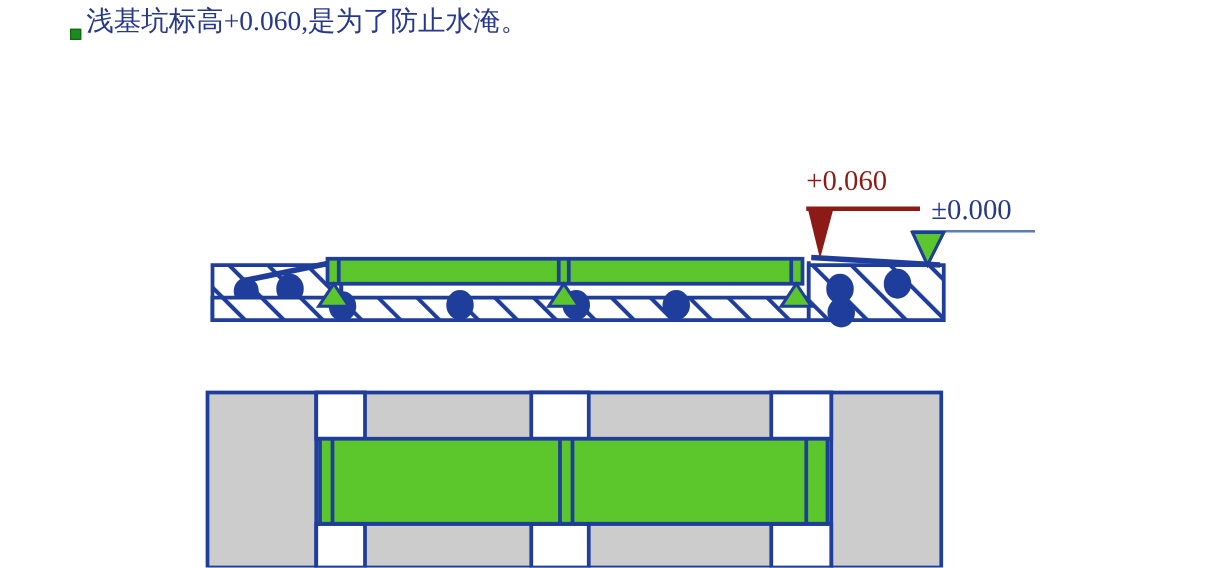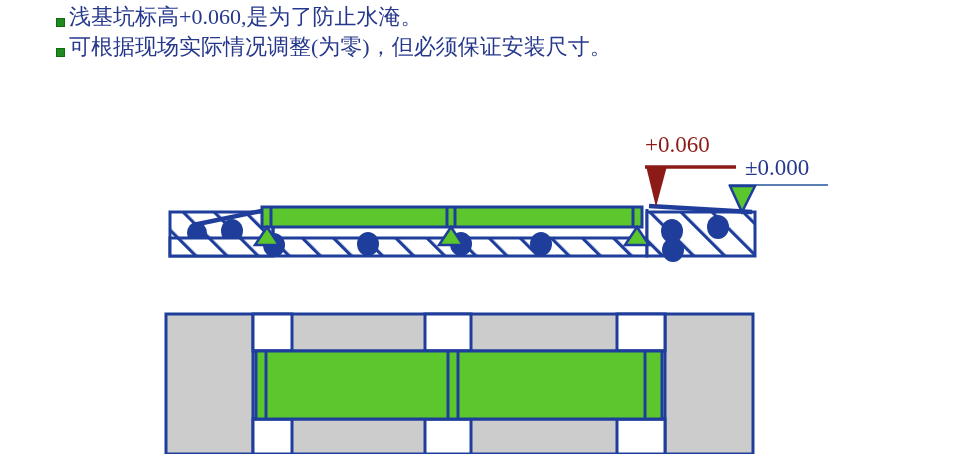--- a/index.html
+++ b/index.html
@@ -18,21 +18,21 @@
 
   
   #notes {
     position: absolute;
     left: 56px;
     top: 2px;
     width: 700px;
   }
   .note-line {
     display: flex;
-    align-items: center;
+    align-items: flex-end;
     height: 30px;
     line-height: 30px;
     white-space: nowrap;
   }
   .note-bullet {
     width: 9px;
     height: 9px;
     margin-top: 11px;
     margin-right: 4px;
     flex: 0 0 auto;
@@ -71,24 +71,20 @@
 </head>
 <body>
 
 <div id="notes">
 
   <div class="note-line">
     <span class="note-bullet"></span>
     <span class="note-text">浅基坑标高+0.060,是为了防止水淹。</span>
   </div>
 
-  <div class="note-line">
-    <span class="note-bullet"></span>
-    <span class="note-text">可根据现场实际情况调整(为零)，但必须保证安装尺寸。</span>
-  </div>
 
 </div>
 
 <svg id="drawing" viewBox="0 0 969 454">
 
   <defs>
 
     <pattern id="hatch45" width="22" height="22" patternUnits="userSpaceOnUse" patternTransform="rotate(-45 0 0)">
       <rect width="22" height="22" fill="#ffffff"></rect>
       <rect x="0" y="0" width="3.2" height="22" fill="#1F3E9C"></rect>

